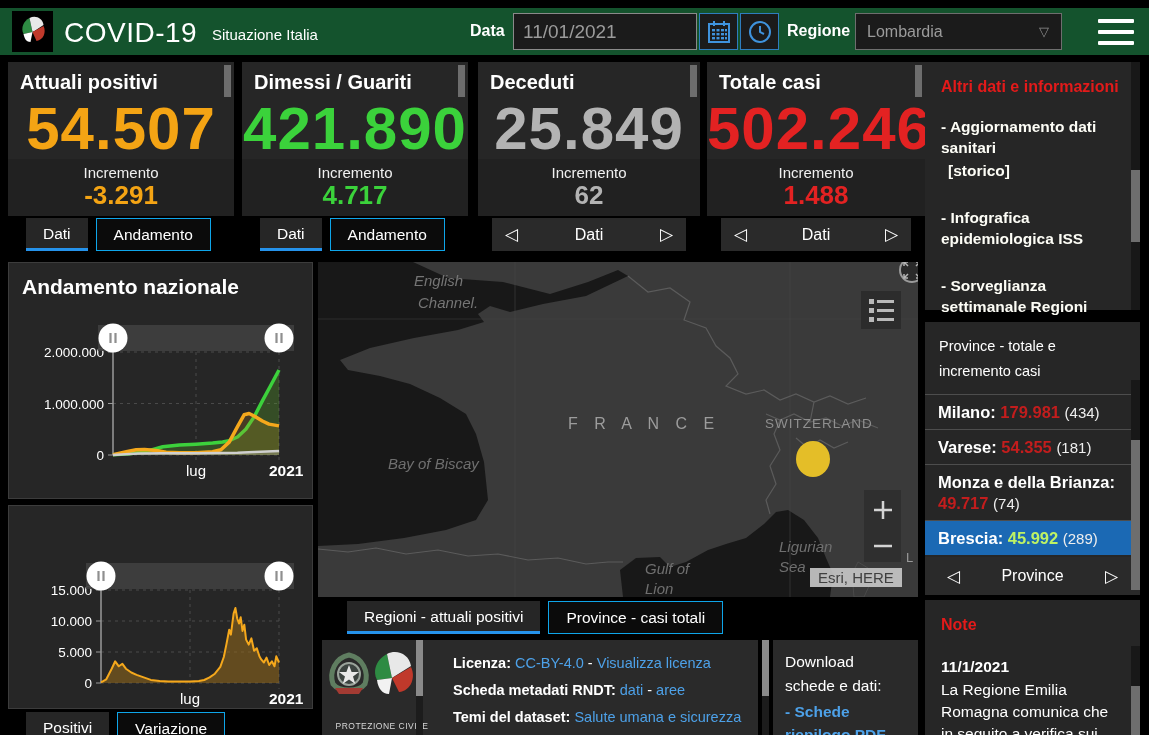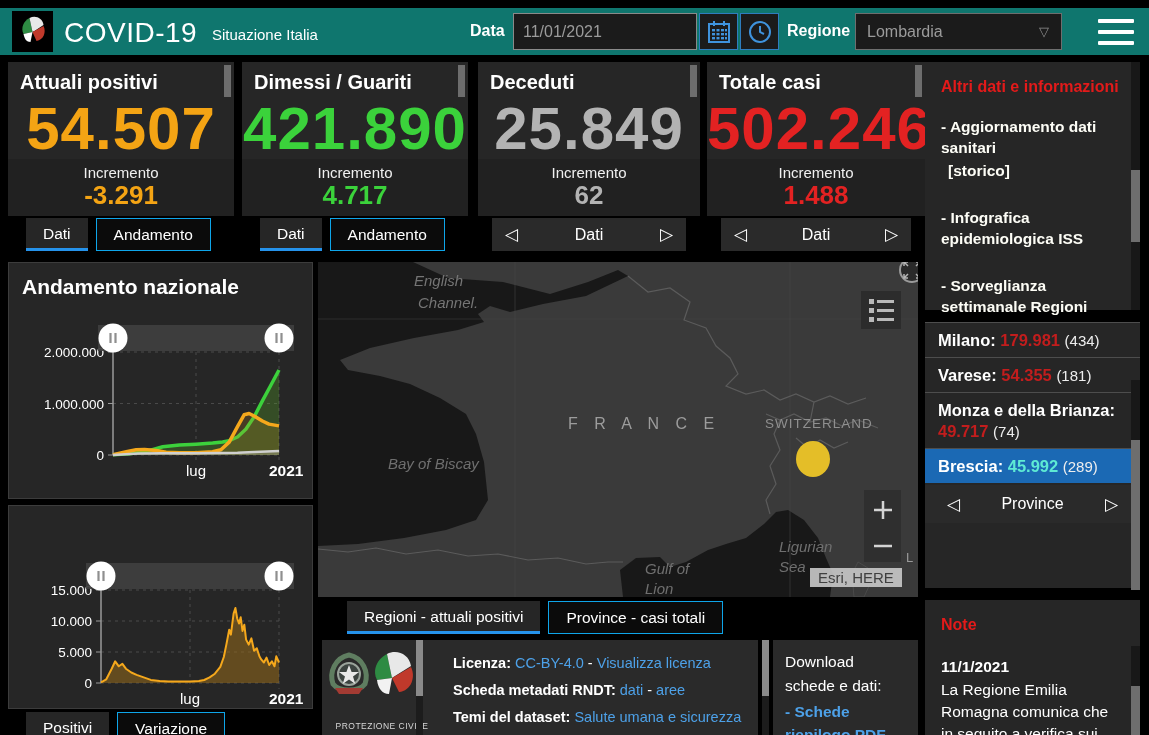--- a/index.html
+++ b/index.html
@@ -1,27 +1,27 @@
 <!DOCTYPE html>
 <html><head>
 <meta charset="utf-8">
 <style>
   * { margin:0; padding:0; box-sizing:border-box; }
   html,body { background:#000; width:1149px; height:735px; overflow:hidden; }
   body { font-family:"Liberation Sans", sans-serif; color:#fff; }
   #app { position:relative; width:1149px; height:735px; background:#000; }
 
   
-  .header { position:absolute; left:0; top:8px; width:1149px; height:47px; background:#0f766e; }
+  .header { position:absolute; left:0; top:8px; width:1149px; height:47px; background:#14532d; }
   .logo-box { position:absolute; left:12px; top:3px; width:41px; height:41px; background:#000; }
   .app-title { position:absolute; left:64px; top:9px; font-size:28px; font-weight:400; letter-spacing:.5px; color:#fff; }
   .app-sub { position:absolute; left:212px; top:18px; font-size:15px; color:#fff; }
   .hdr-label { position:absolute; top:14px; font-size:16px; font-weight:bold; color:#fff; }
   .date-input { position:absolute; left:513px; top:5px; width:184px; height:37px; background:#1b1b1b;
-    border:1px solid #8a8a8a; color:#9b9b9b; font-size:16px; padding-left:9px; font-family:"Liberation Sans",sans-serif; }
+    border:1px solid #8a8a8a; color:#9b9b9b; font-size:19px; padding-left:9px; font-family:"Liberation Sans",sans-serif; }
   .icon-btn { position:absolute; top:5px; width:39px; height:37px; background:#1b1b1b; border:1px solid #2e7dbe;
     display:flex; align-items:center; justify-content:center; cursor:pointer; }
   .select-box { position:absolute; left:855px; top:5px; width:207px; height:37px; background:#1b1b1b;
     border:1px solid #6e6e6e; color:#9b9b9b; font-size:16px; line-height:35px; padding-left:11px; cursor:pointer; }
   .select-chevron { position:absolute; right:12px; top:0; font-size:13px; color:#8f8f8f; }
   .hamburger { position:absolute; left:1098px; top:11px; width:36px; height:26px; display:flex; flex-direction:column; justify-content:space-between; cursor:pointer; }
   .hamburger div { height:4px; background:#fff; border-radius:1px; }
 
   
   .card { position:absolute; top:62px; height:154px; background:#262626; }
@@ -337,38 +337,39 @@
     <div class="sb-item" style="margin-bottom:2px; width:175px;">- Aggiornamento dati sanitari</div>
     <div class="sb-item" style="margin-bottom:26px; padding-left:7px;">[storico]</div>
     <div class="sb-item" style="margin-bottom:26px; width:175px;">- Infografica epidemiologica ISS</div>
     <div class="sb-item" style="width:185px;">- Sorveglianza settimanale Regioni</div>
     <div class="sb-scroll" style="top:0; height:248px;">
         <div class="sb-thumb" style="top:108px; height:72px;"></div>
       </div>
   </div>
 
   <div class="sb-panel" style="top:322px; height:266px;">
+    <div style="padding:12px 14px 10px; font-size:14.5px; line-height:25px; width:200px;">Province - totale e incremento casi</div>
     <div class="prov-row">
       <span class="prov-name">Milano:</span>
       <span class="prov-total">179.981</span>
       <span class="prov-inc">(434)</span>
     </div>
     <div class="prov-row">
       <span class="prov-name">Varese:</span>
       <span class="prov-total">54.355</span>
       <span class="prov-inc">(181)</span>
     </div>
     <div class="prov-row">
       <span class="prov-name">Monza e della Brianza:</span>
       <span class="prov-total">49.717</span>
       <span class="prov-inc">(74)</span>
     </div>
     <div class="prov-row hl">
       <span class="prov-name">Brescia:</span>
-      <span class="prov-total" style="color:#5eead4;">45.992</span>
+      <span class="prov-total" style="color:#bef264;">45.992</span>
       <span class="prov-inc">(289)</span>
     </div>
     <div class="prov-pager">
       <span class="pager-arrow">◁</span>
       <span class="pager-label">Province</span>
       <span class="pager-arrow">▷</span>
     </div>
     <div class="sb-scroll" style="top:58px; height:168px;">
         <div class="sb-thumb" style="top:60px; height:150px;"></div>
       </div>

